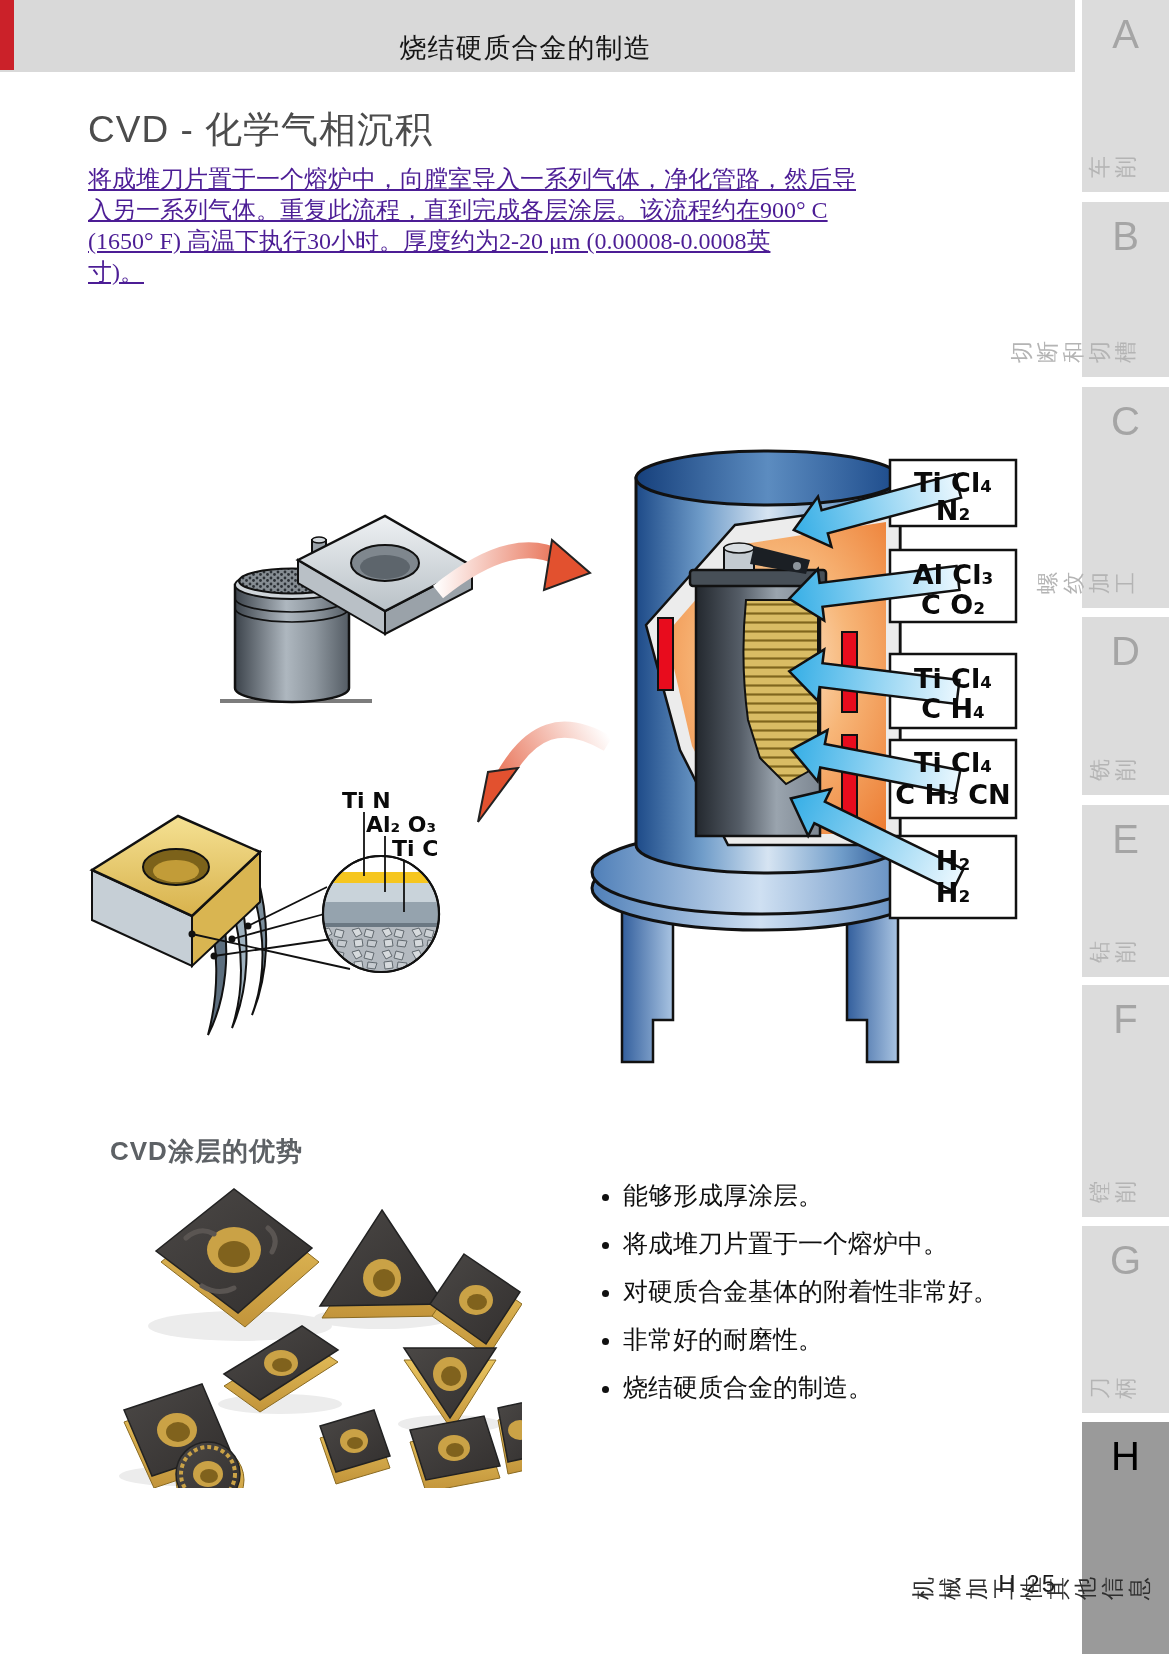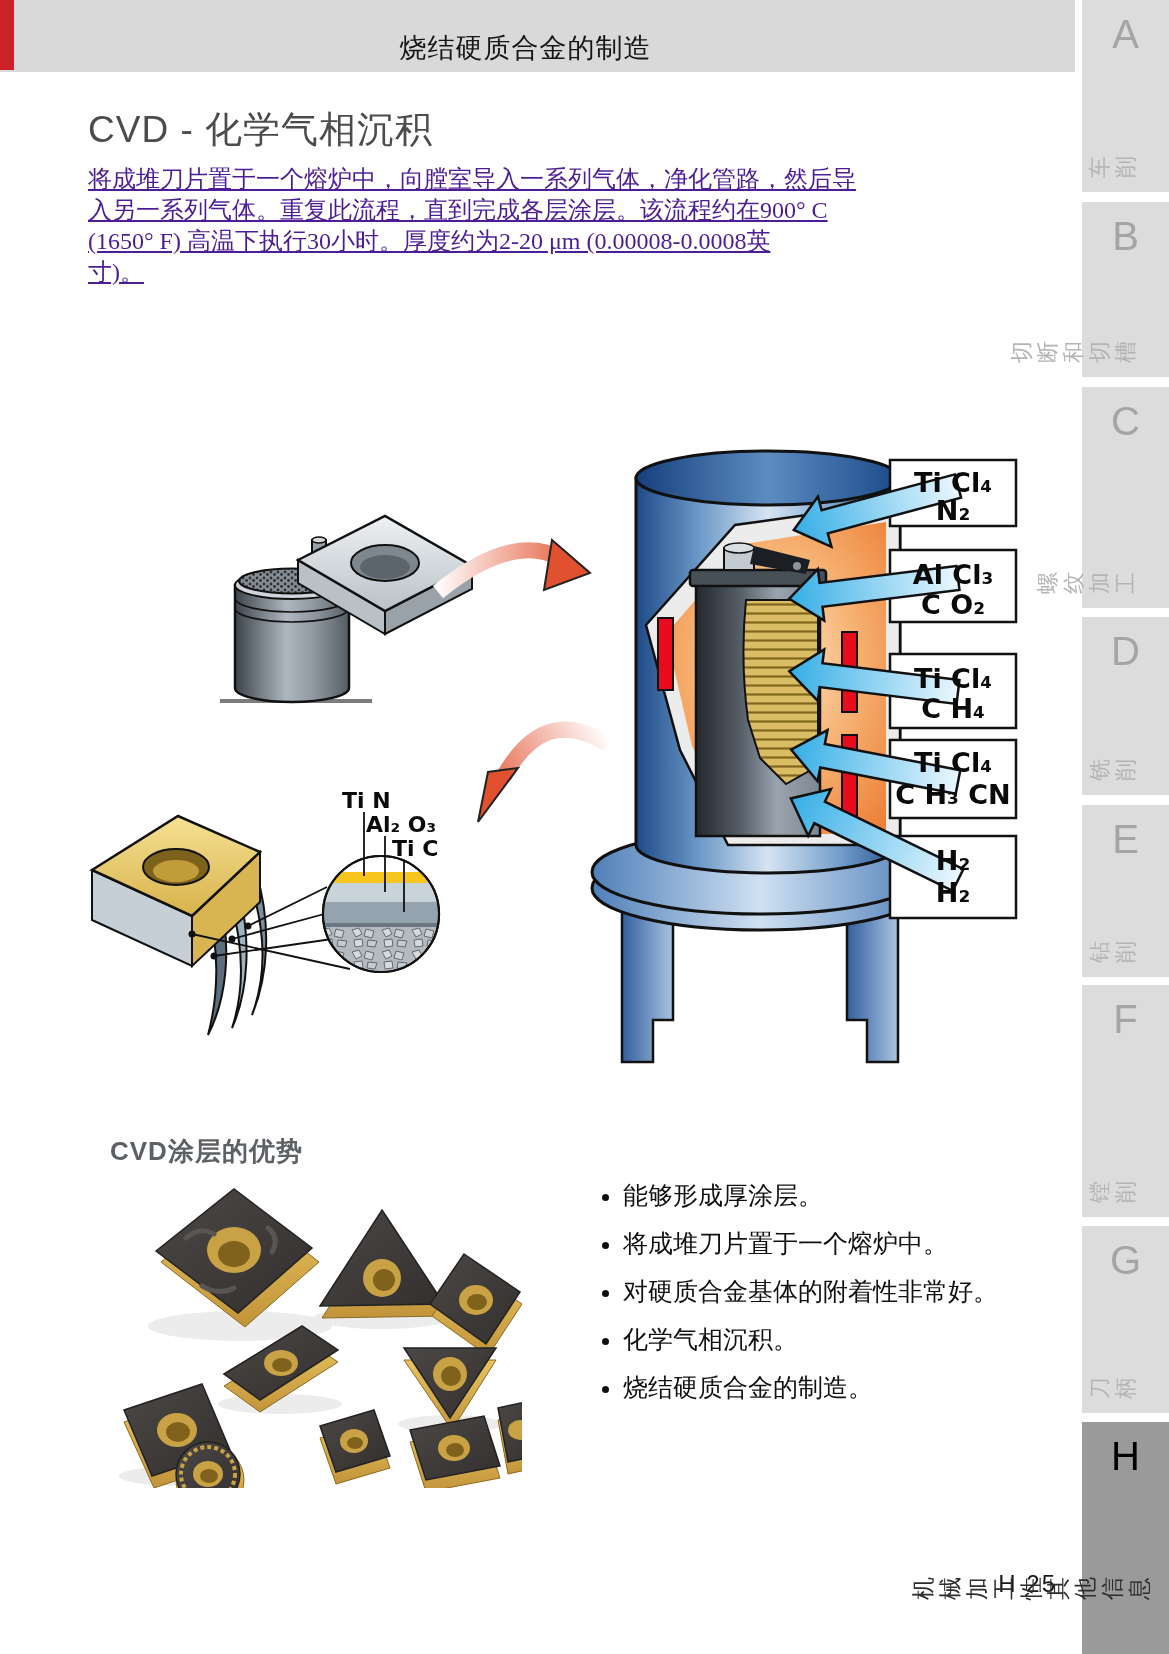--- a/index.html
+++ b/index.html
@@ -324,21 +324,21 @@
       <circle cx="126" cy="316" r="27" fill="none" stroke="#caa246" stroke-width="4" stroke-dasharray="4 3"></circle>
       <ellipse cx="126" cy="316" rx="15" ry="13" fill="#caa246"></ellipse>
       <ellipse cx="127" cy="318" rx="9" ry="7" fill="#80621d"></ellipse>
     </g>
   </svg>
 
   <ul class="benefits">
     <li>能够形成厚涂层。</li>
     <li>将成堆刀片置于一个熔炉中。</li>
     <li>对硬质合金基体的附着性非常好。</li>
-    <li>化学气相沉积。</li>
+    <li>非常好的耐磨性。</li>
     <li>烧结硬质合金的制造。</li>
   </ul>
 
   <div class="page-number">H 25</div>
 
   <div class="tab" style="top:0;height:192px">
     <span class="tab-letter">A</span>
     <span class="tab-label">车削</span>
   </div>
   <div class="tab" style="top:202px;height:175px">

